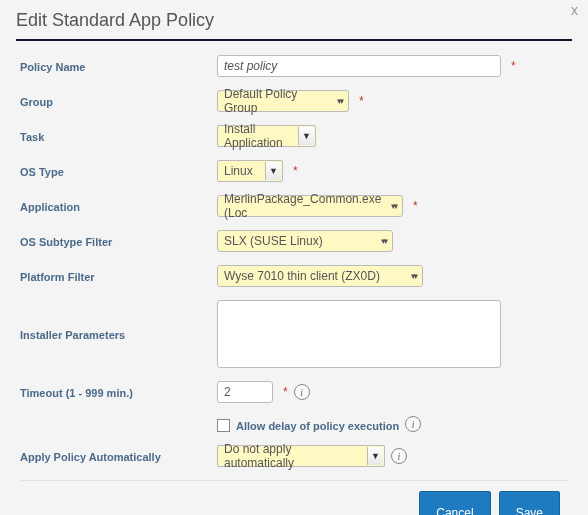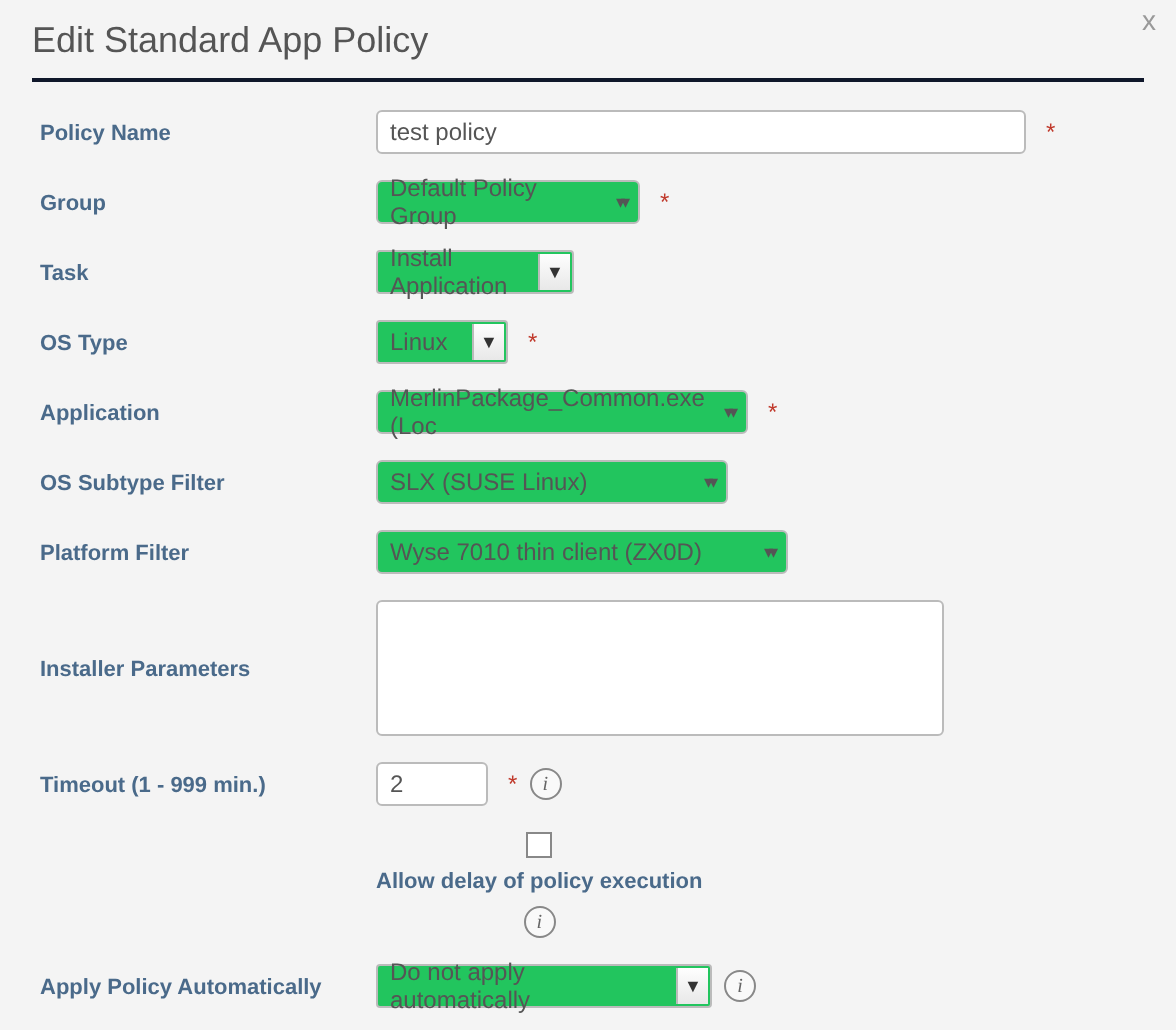--- a/index.html
+++ b/index.html
@@ -29,58 +29,59 @@
     color: #555;
     padding: 2px 0 8px 0;
     border-bottom: 2px solid #0f172a;
     margin-bottom: 14px;
   }
   .form { padding: 0 4px; }
   .row {
     display: flex;
     align-items: center;
     margin-bottom: 13px;
+    gap: 29px;
   }
   .row.top { align-items: center; }
   .label {
     width: 168px;
     font-size: 11px;
     font-weight: bold;
     color: #4a6a8a;
     padding-top: 2px;
   }
   .control { display: flex; align-items: center; gap: 6px; }
   .req { color: #c0392b; font-size: 12px; margin-left: 4px; }
   input[type="text"].text {
     height: 22px;
     border: 1px solid #bbb;
     border-radius: 3px;
     padding: 0 6px;
     font-size: 12px;
     color: #555;
     background: #fff;
   }
-  .w280 { width: 325px; }
+  .w280 { width: 284px; font-style: italic; }
   .w60 { width: 56px; }
   textarea.ta {
     width: 284px;
     height: 68px;
     border: 1px solid #bbb;
     border-radius: 3px;
     resize: none;
     font-size: 12px;
     padding: 4px;
     background: #fff;
   }
   .dd {
     position: relative;
     height: 22px;
     border: 1px solid #bbb;
     border-radius: 3px;
-    background: #22c55e;
+    background: #fef9c3;
     display: flex;
     align-items: center;
     padding: 0 22px 0 6px;
     font-size: 12px;
     color: #555;
     cursor: pointer;
   }
   .dd .caret, .dd .caret-db {
     position: absolute;
     right: 6px;
@@ -110,21 +111,21 @@
     border-radius: 50%;
     display: inline-flex;
     align-items: center; justify-content: center;
     font-size: 10px;
     font-style: italic;
     font-family: Georgia, serif;
     color: #666;
     background: #f9f9f9;
     cursor: help;
   }
-  .chk-row { display:flex; align-items:center; gap:6px;flex-direction:column; }
+  .chk-row { display:flex; align-items:flex-end; gap:6px; }
   .chk {
     width: 13px; height: 13px;
     border: 1px solid #888;
     background: #fff;
     cursor: pointer;
   }
   .chk-label {
     font-size: 11px;
     font-weight: bold;
     color: #4a6a8a;

